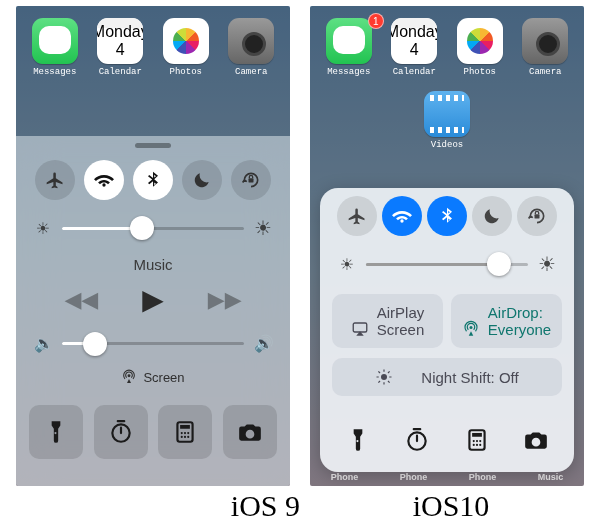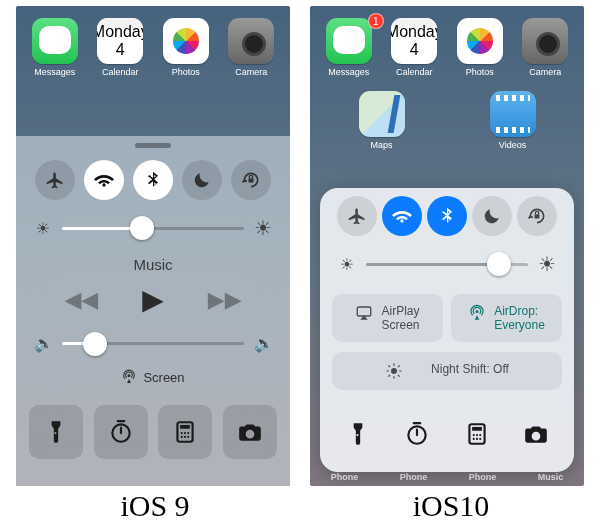--- a/index.html
+++ b/index.html
@@ -50,21 +50,21 @@
     z-index: 2;
   }
   .appcell { display:flex; flex-direction:column; align-items:center; width:60px; }
   .appicon {
     width: 46px; height:46px; border-radius: 11px;
     background: #eaeaea;
     position: relative;
     box-shadow: 0 1px 1px rgba(0,0,0,.25);
     overflow:hidden;
   }
-  .applabel { font-size:9px; color:#fff; margin-top:3px; text-align:left; }
+  .applabel { font-size:9px; color:#fff; margin-top:3px; text-align:left;font-family:Liberation Mono, monospace; }
 
   
   .i-messages { background: linear-gradient(#5de083,#22c351); }
   .i-messages::after{content:"";position:absolute;inset:8px 7px 10px 7px;background:#fff;border-radius:10px;}
   .i-calendar { background:#fff; }
   .i-calendar::before{content:"";position:absolute;top:0;left:0;right:0;height:10px;background:#f2f2f2;}
   .i-photos { background:#fff; }
   .i-photos::after{content:"";position:absolute;inset:10px;border-radius:50%;
     background: conic-gradient(#f7b733 0 45deg,#f15a24 0 90deg,#e91e63 0 135deg,#9c27b0 0 180deg,#3f51b5 0 225deg,#03a9f4 0 270deg,#4caf50 0 315deg,#cddc39 0 360deg);}
   .i-camera { background: linear-gradient(#999,#666); }
@@ -130,38 +130,38 @@
   .music9{ text-align:center;color:#3a3a3a; }
   .music9 .title{ font-size:15px;margin:6px 0 10px;}
   .transport{ display:flex;justify-content:center;gap:44px;align-items:center;margin:4px 0 8px; color:#2b2b2b; }
   .transport .btn{ font-size:22px; }
   .skip{ opacity:.45; }
 
   .airdrop9{ text-align:center;color:#2f2f2f;font-size:13px;margin:6px 0 10px;display:flex;justify-content:center;align-items:center;gap:6px;}
 
   .pill-row{ display:flex;gap:8px;padding:0 12px;margin-top:8px;}
   .pill{ flex:1;background:rgba(200,205,215,.55);border-radius:10px;padding:10px 6px;
-         display:flex;align-items:flex-start;justify-content:center;gap:8px;color:#4a4a55;font-size:12px;}
+         display:flex;align-items:flex-end;justify-content:center;gap:8px;color:#4a4a55;font-size:15px;}
   .pill .ic{width:18px;height:18px;}
   .wide{ margin:10px 12px 0;gap:28px; }
   .pill.wide{ width:auto; }
 
   .shortcut-row{ display:flex;justify-content:space-around;padding:10px 8px 12px; }
   .sc9{ width:54px;height:54px;border-radius:10px;background:rgba(0,0,0,.12);
         display:flex;align-items:center;justify-content:center;color:#1b1b1b;}
   .sc10{ width:48px;height:44px;border-radius:10px;
         display:flex;align-items:center;justify-content:center;color:#1b1b1b;}
   .sc9 svg,.sc10 svg{width:26px;height:26px;}
 
   .caption{
     position:absolute; bottom:0; width:290px; text-align:center;
     font-family: Georgia, 'Times New Roman', serif;
     font-size:30px; color:#000;
   }
-  .caption.left{ left:10px;}
+  .caption.left{ left:10px;text-align:right;}
   .caption.right{ left:306px;}
 
   .docklabels{ position:absolute;left:0;right:0;bottom:4px;display:flex;justify-content:space-around;z-index:3;}
   .docklabels span{ font-size:9px;color:rgba(255,255,255,.85);font-weight:bold;}
 </style>
 </head>
 <body>
 <div class="stage">
 
 <div class="phone left">
@@ -323,24 +323,20 @@
       <div class="appicon i-photos"></div>
       <div class="applabel">Photos</div>
     </div>
     <div class="appcell">
       <div class="appicon i-camera"></div>
       <div class="applabel">Camera</div>
     </div>
   </div>
 
   <div class="approw" style="margin-top:14px">
-    <div class="appcell">
-      <div class="appicon i-maps"></div>
-      <div class="applabel">Maps</div>
-    </div>
     <div class="appcell">
       <div class="appicon i-videos"></div>
       <div class="applabel">Videos</div>
     </div>
   </div>
 
   <div class="docklabels">
     <span>Phone</span>
     <span>Phone</span>
     <span>Phone</span>

